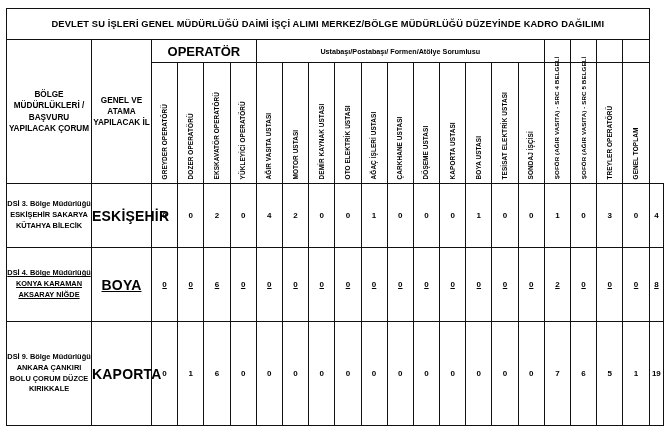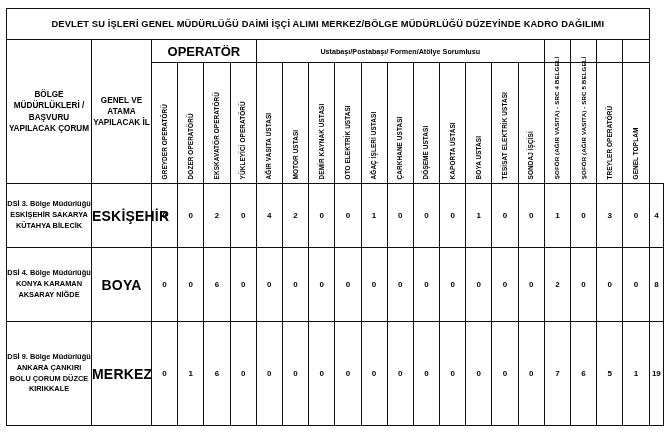--- a/index.html
+++ b/index.html
@@ -75,21 +75,21 @@
   }
   td.city{
     font-size:14px;
     letter-spacing:0.2px;
   }
   td.num{
     font-size:8px;
   }
   td.num.total{font-size:8px;}
   .r1{height:64px;margin-left:16px;}
-  .r2{height:74px;}
+  .r2{height:74px;text-decoration:underline;}
   .r3{height:104px;}
 </style>
 </head>
 <body>
 
 <div id="sheet">
   <table class="kadro">
     <colgroup id="colset">
         <col style="width: 85px;">
         <col style="width: 60px;">
@@ -230,21 +230,21 @@
           <td class="num">0</td>
           <td class="num">0</td>
           <td class="num">2</td>
           <td class="num">0</td>
           <td class="num">0</td>
           <td class="num">0</td>
           <td class="num total">8</td>
         </tr>
       <tr class="r3" id="row-2">
           <td class="reg">DSİ 9. Bölge Müdürlüğü ANKARA ÇANKIRI BOLU ÇORUM DÜZCE KIRIKKALE</td>
-          <td class="city">MERKEZ</td>
+          <td class="city">KAPORTA</td>
           <td class="num">0</td>
           <td class="num">1</td>
           <td class="num">6</td>
           <td class="num">0</td>
           <td class="num">0</td>
           <td class="num">0</td>
           <td class="num">0</td>
           <td class="num">0</td>
           <td class="num">0</td>
           <td class="num">0</td>

